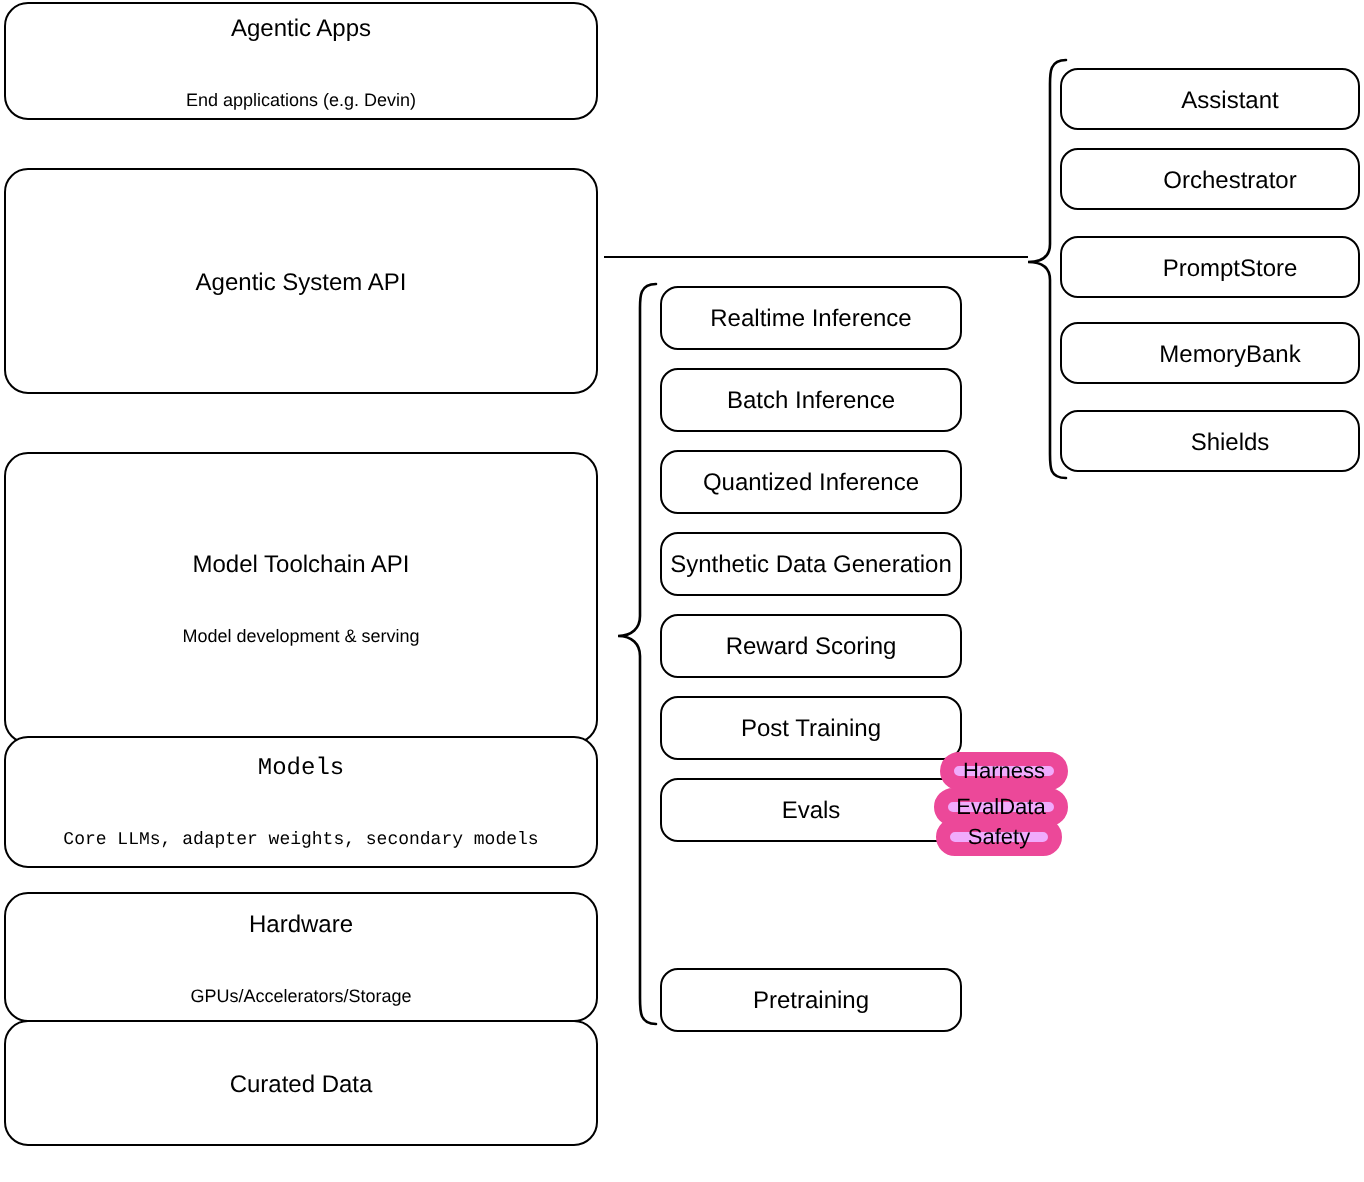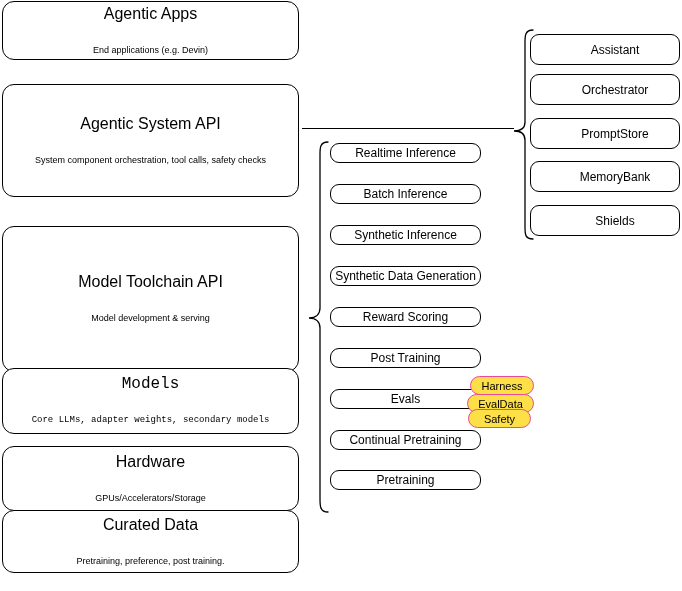--- a/index.html
+++ b/index.html
@@ -27,21 +27,21 @@
     border: 1px solid #000000;
     border-radius: 12px;
     background: #ffffff;
     display: flex;
     flex-direction: column;
     align-items: center;
     justify-content: center;
     text-align: center;
   }
   .box .title {
-    font-size: 16px;
+    font-size: 12px;
     line-height: 16px;
     color: #000000;
     white-space: nowrap;
   }
   .box .subtitle {
     font-size: 9px;
     line-height: 12px;
     color: #000000;
     margin-top: 22px;
     white-space: nowrap;
@@ -50,42 +50,42 @@
   
   .layer {
     left: 2px;
     width: 297px;
   }
 
   
   .cap {
     left: 330px;
     width: 151px;
-    height: 20px;
+    height: 32px;
     border-radius: 9px;
   }
   .cap .title { font-size: 12px; }
 
   
   .comp {
     left: 530px;
     width: 150px;
     height: 31px;
     border-radius: 9px;
     padding-left: 20px;
   }
   .comp .title { font-size: 12px; }
 
   
   .pill {
     position: absolute;
     box-sizing: border-box;
-    border: 1px solid #ec4899;
+    border: 7px solid #ec4899;
     border-radius: 11px;
-    background: #fde047;
+    background: #f0abfc;
     display: flex;
     align-items: center;
     justify-content: center;
     height: 19px;
     font-size: 11px;
     line-height: 12px;
     white-space: nowrap;
     color: #000000;
   }
 
@@ -106,41 +106,39 @@
 
 <div id="canvas">
 
   <div class="box layer" style="top:1px; height:59px;">
     <div class="title">Agentic Apps</div>
     <div class="subtitle">End applications (e.g. Devin)</div>
   </div>
 
   <div class="box layer" style="top:84px; height:113px;">
     <div class="title">Agentic System API</div>
-    <div class="subtitle">System component orchestration, tool calls, safety checks</div>
   </div>
 
   <div class="box layer" style="top:226px; height:146px;">
     <div class="title">Model Toolchain API</div>
     <div class="subtitle">Model development &amp; serving</div>
   </div>
 
   <div class="box layer" style="top:368px; height:66px;font-family:Liberation Mono, monospace;">
     <div class="title">Models</div>
     <div class="subtitle">Core LLMs, adapter weights, secondary models</div>
   </div>
 
   <div class="box layer" style="top:446px; height:65px;">
     <div class="title">Hardware</div>
     <div class="subtitle">GPUs/Accelerators/Storage</div>
   </div>
 
   <div class="box layer" style="top:510px; height:63px;">
     <div class="title">Curated Data</div>
-    <div class="subtitle">Pretraining, preference, post training.</div>
   </div>
 
   <div class="connector-line" style="left:302px; top:128px; width:212px;"></div>
 
   <div class="brace" style="left:304px; top:140px;">
     <svg width="26" height="375" viewBox="0 0 26 375" fill="none" xmlns="http://www.w3.org/2000/svg">
       <path d="M24 2 C16 2, 16 8, 16 14 L16 168 C16 174, 12 178, 5 178 C12 178, 16 182, 16 188 L16 359 C16 366, 16 372, 24 372" stroke="#000000" stroke-width="1.3" fill="none" stroke-linecap="round"></path>
     </svg>
   </div>
 
@@ -150,38 +148,35 @@
     </svg>
   </div>
 
   <div class="box cap" style="top:143px;">
     <div class="title">Realtime Inference</div>
   </div>
   <div class="box cap" style="top:184px;">
     <div class="title">Batch Inference</div>
   </div>
   <div class="box cap" style="top:225px;">
-    <div class="title">Synthetic Inference</div>
+    <div class="title">Quantized Inference</div>
   </div>
   <div class="box cap" style="top:266px;">
     <div class="title">Synthetic Data Generation</div>
   </div>
   <div class="box cap" style="top:307px;">
     <div class="title">Reward Scoring</div>
   </div>
   <div class="box cap" style="top:348px;">
     <div class="title">Post Training</div>
   </div>
   <div class="box cap" style="top:389px;">
     <div class="title">Evals</div>
   </div>
-  <div class="box cap" style="top:430px;">
-    <div class="title">Continual Pretraining</div>
-  </div>
-  <div class="box cap" style="top:470px;">
+  <div class="box cap" style="top:484px;">
     <div class="title">Pretraining</div>
   </div>
 
   <div class="pill" style="left:470px; top:376px; width:64px;">Harness</div>
   <div class="pill" style="left:467px; top:394px; width:67px;">EvalData</div>
   <div class="pill" style="left:468px; top:409px; width:63px;">Safety</div>
 
   <div class="box comp" style="top:34px;">
     <div class="title">Assistant</div>
   </div>

